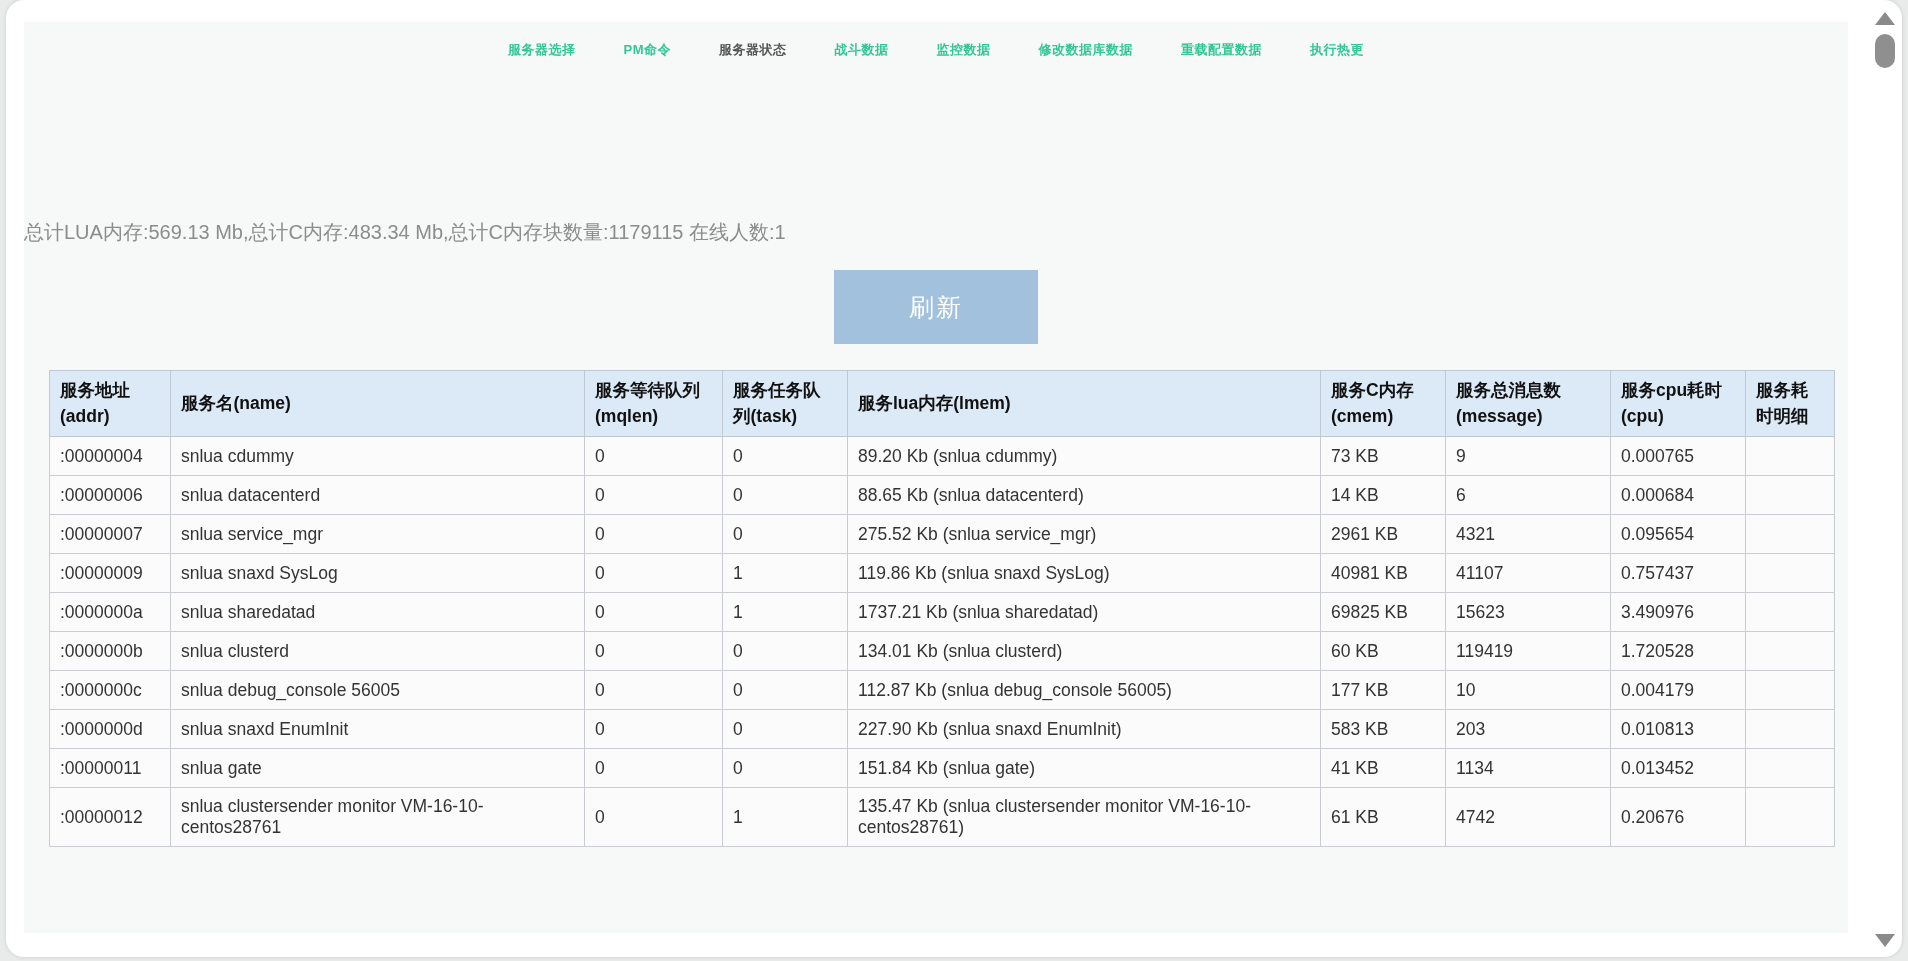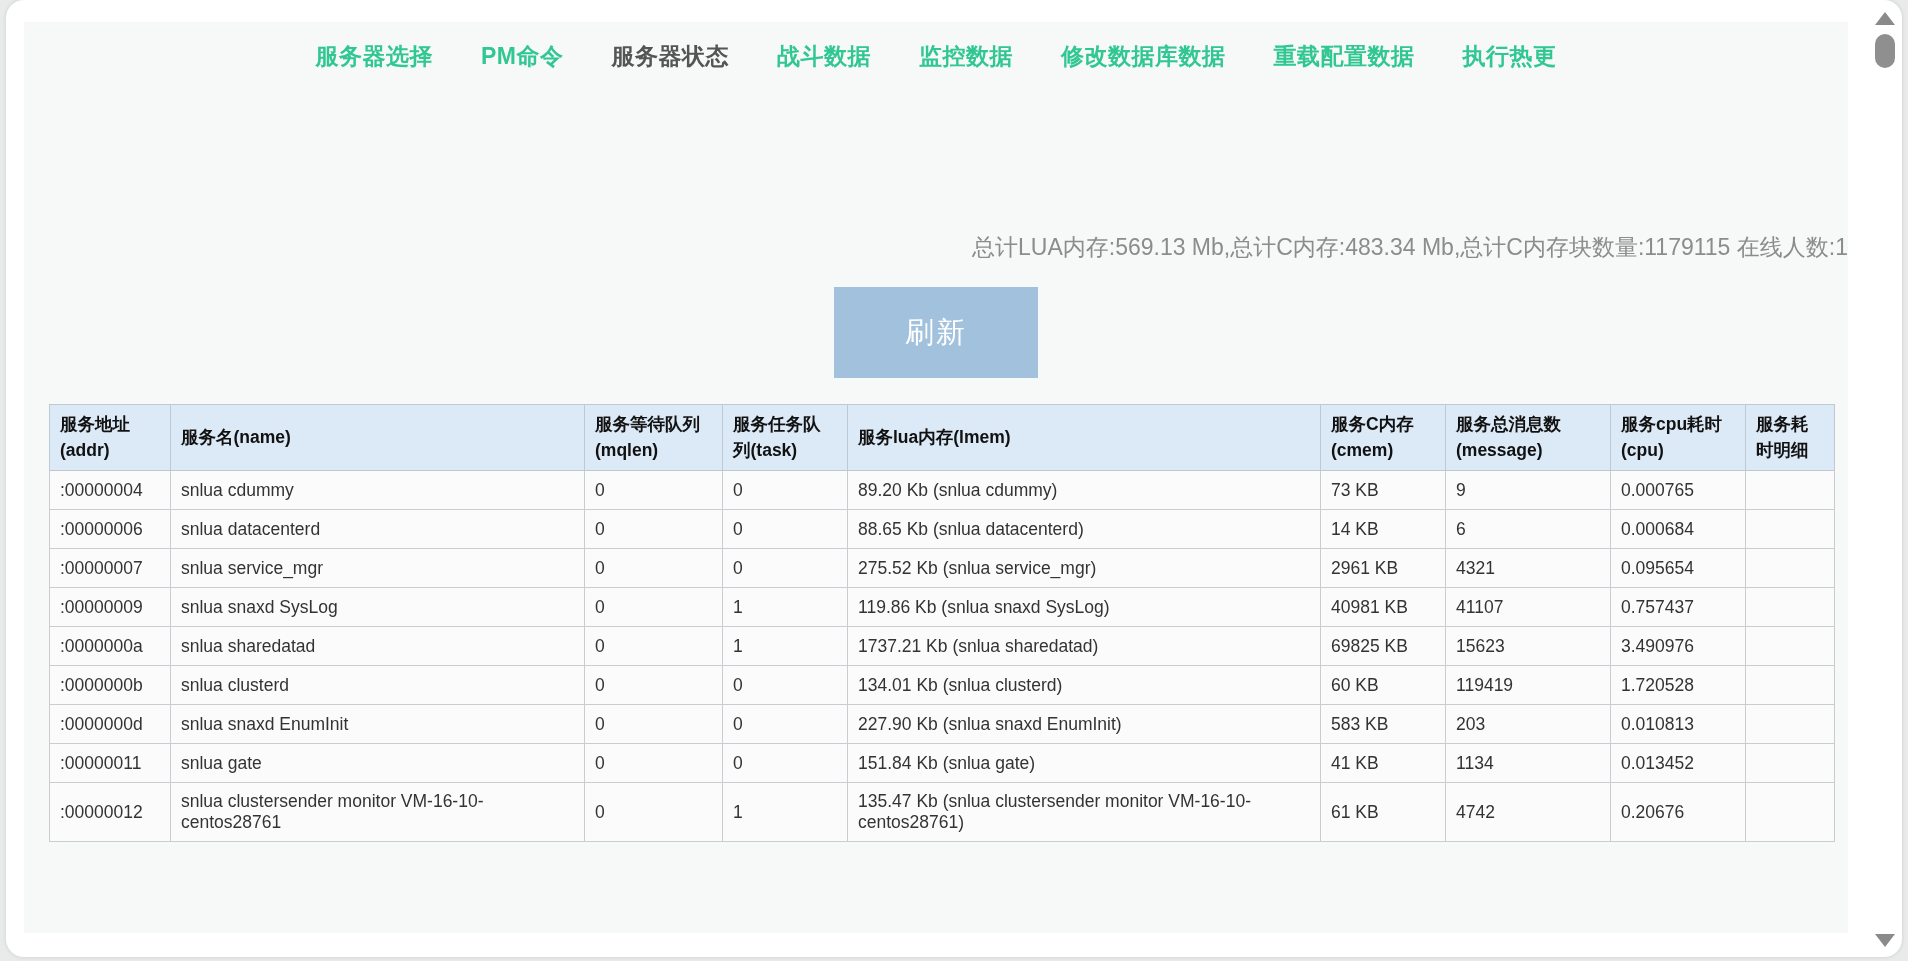--- a/index.html
+++ b/index.html
@@ -22,47 +22,47 @@
     left: 18px; top: 22px; right: 54px;
     height: 911px;
     background: var(--content-bg, #f7f8f8);
   }
   
   .nav {
     padding-top: 19px;
     display: flex;
     justify-content: center;
     gap: 48px;
-    font-size: 23px;
+    font-size: 13px;
     font-weight: bold;
     letter-spacing: 0.5px;
     align-items: flex-end;
   }
   .nav a {
     color: var(--accent-green, #31c793);
     text-decoration: none;
     cursor: pointer;
     white-space: nowrap;
   }
   .nav a.active { color: var(--nav-active, #555555); cursor: default; }
   
   .summary {
     margin-top: 160px;
-    text-align: right;
-    font-size: 23px;
+    text-align: left;
+    font-size: 20px;
     color: var(--summary-text, #8c8c8c);
   }
   
   .refresh-wrap { text-align: center; margin-top: 24px; }
   .refresh-btn {
-    width: 204px; height: 91px;
+    width: 204px; height: 74px;
     background: var(--button-bg, #a2c1dd);
     color: var(--button-text, #ffffff);
     border: none;
-    font-size: 29px;
+    font-size: 25px;
     font-family: inherit;
     letter-spacing: 2px;
     cursor: pointer;
   }
   
   .table-wrap { margin: 26px 0 0 25px; width: 1785px; }
   table {
     border-collapse: collapse;
     table-layout: fixed;
     width: 1785px;
@@ -226,20 +226,31 @@
               <td>snlua clusterd</td>
               <td>0</td>
               <td>0</td>
               <td>134.01 Kb (snlua clusterd)</td>
               <td>60 KB</td>
               <td>119419</td>
               <td>1.720528</td>
               <td></td>
             </tr>
             <tr>
+              <td>:0000000c</td>
+              <td>snlua debug_console 56005</td>
+              <td>0</td>
+              <td>0</td>
+              <td>112.87 Kb (snlua debug_console 56005)</td>
+              <td>177 KB</td>
+              <td>10</td>
+              <td>0.004179</td>
+              <td></td>
+            </tr>
+            <tr>
               <td>:0000000d</td>
               <td>snlua snaxd EnumInit</td>
               <td>0</td>
               <td>0</td>
               <td>227.90 Kb (snlua snaxd EnumInit)</td>
               <td>583 KB</td>
               <td>203</td>
               <td>0.010813</td>
               <td></td>
             </tr>

